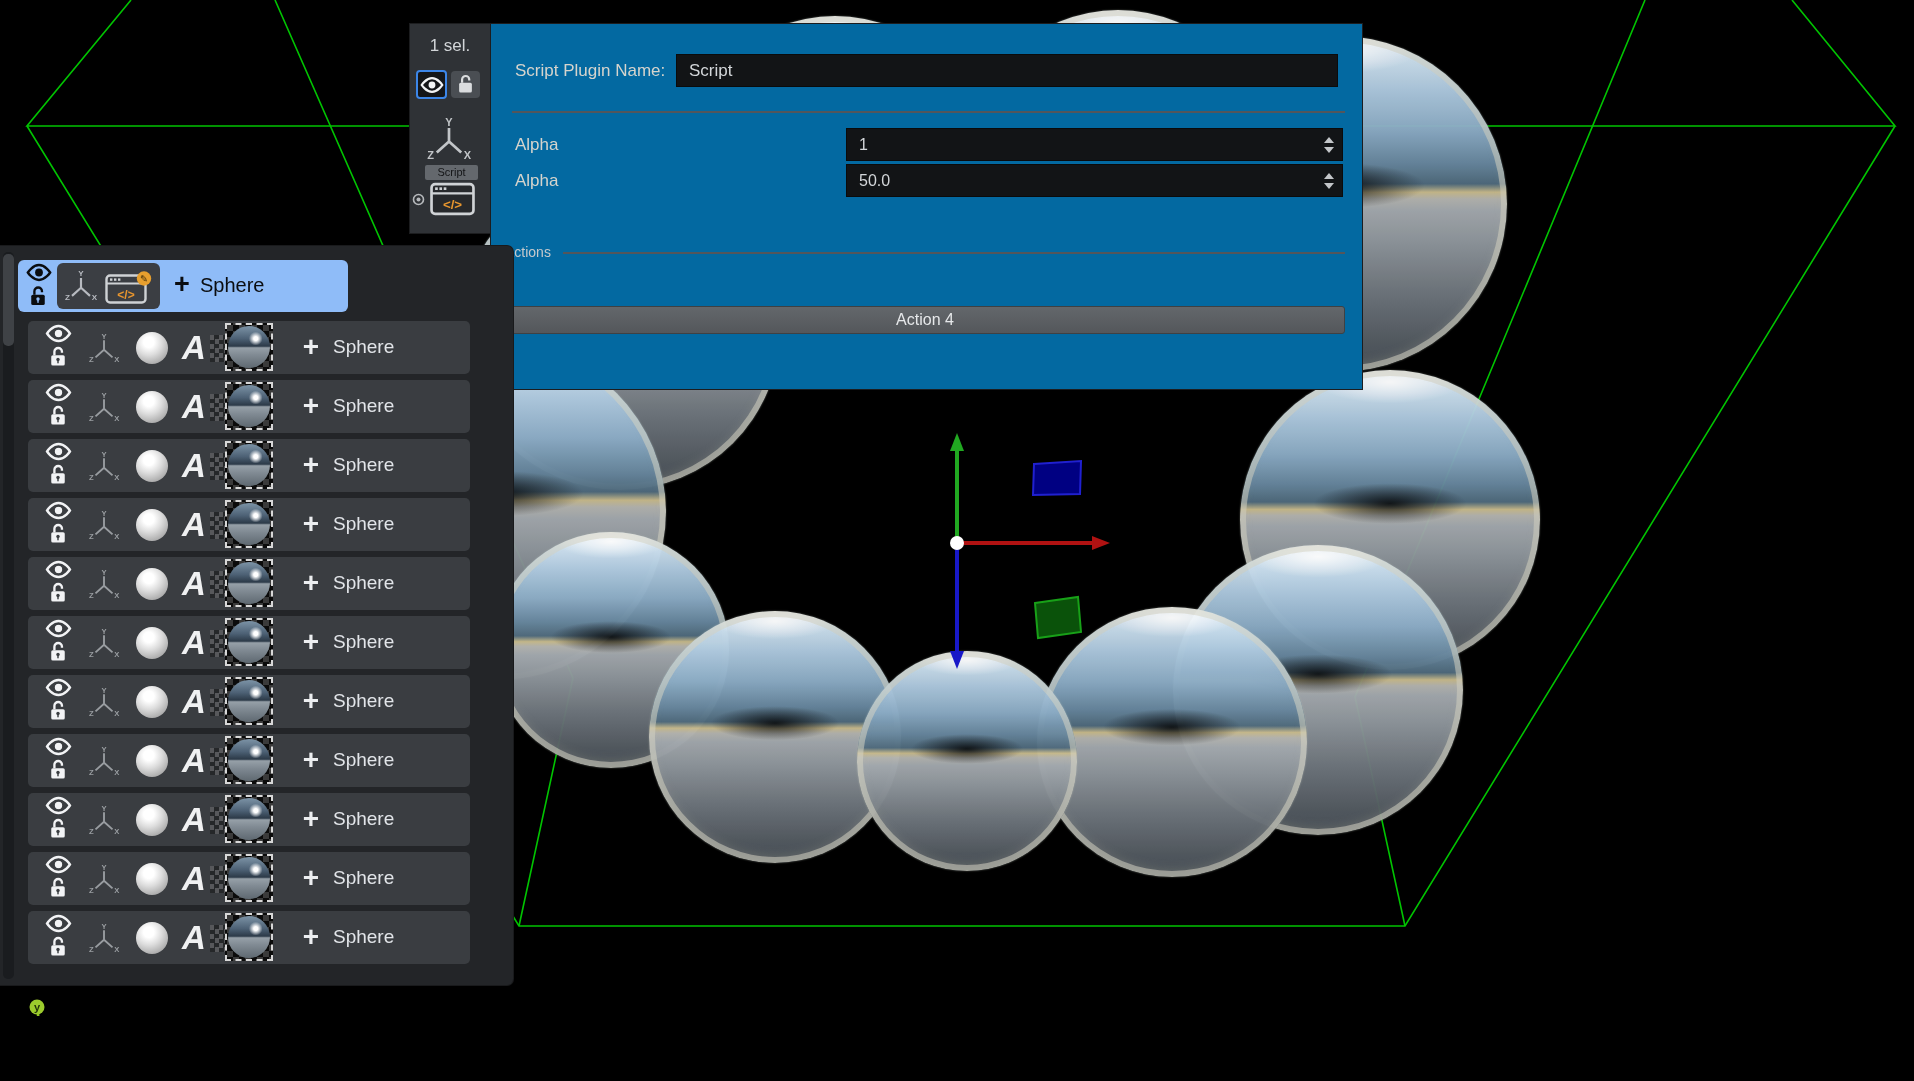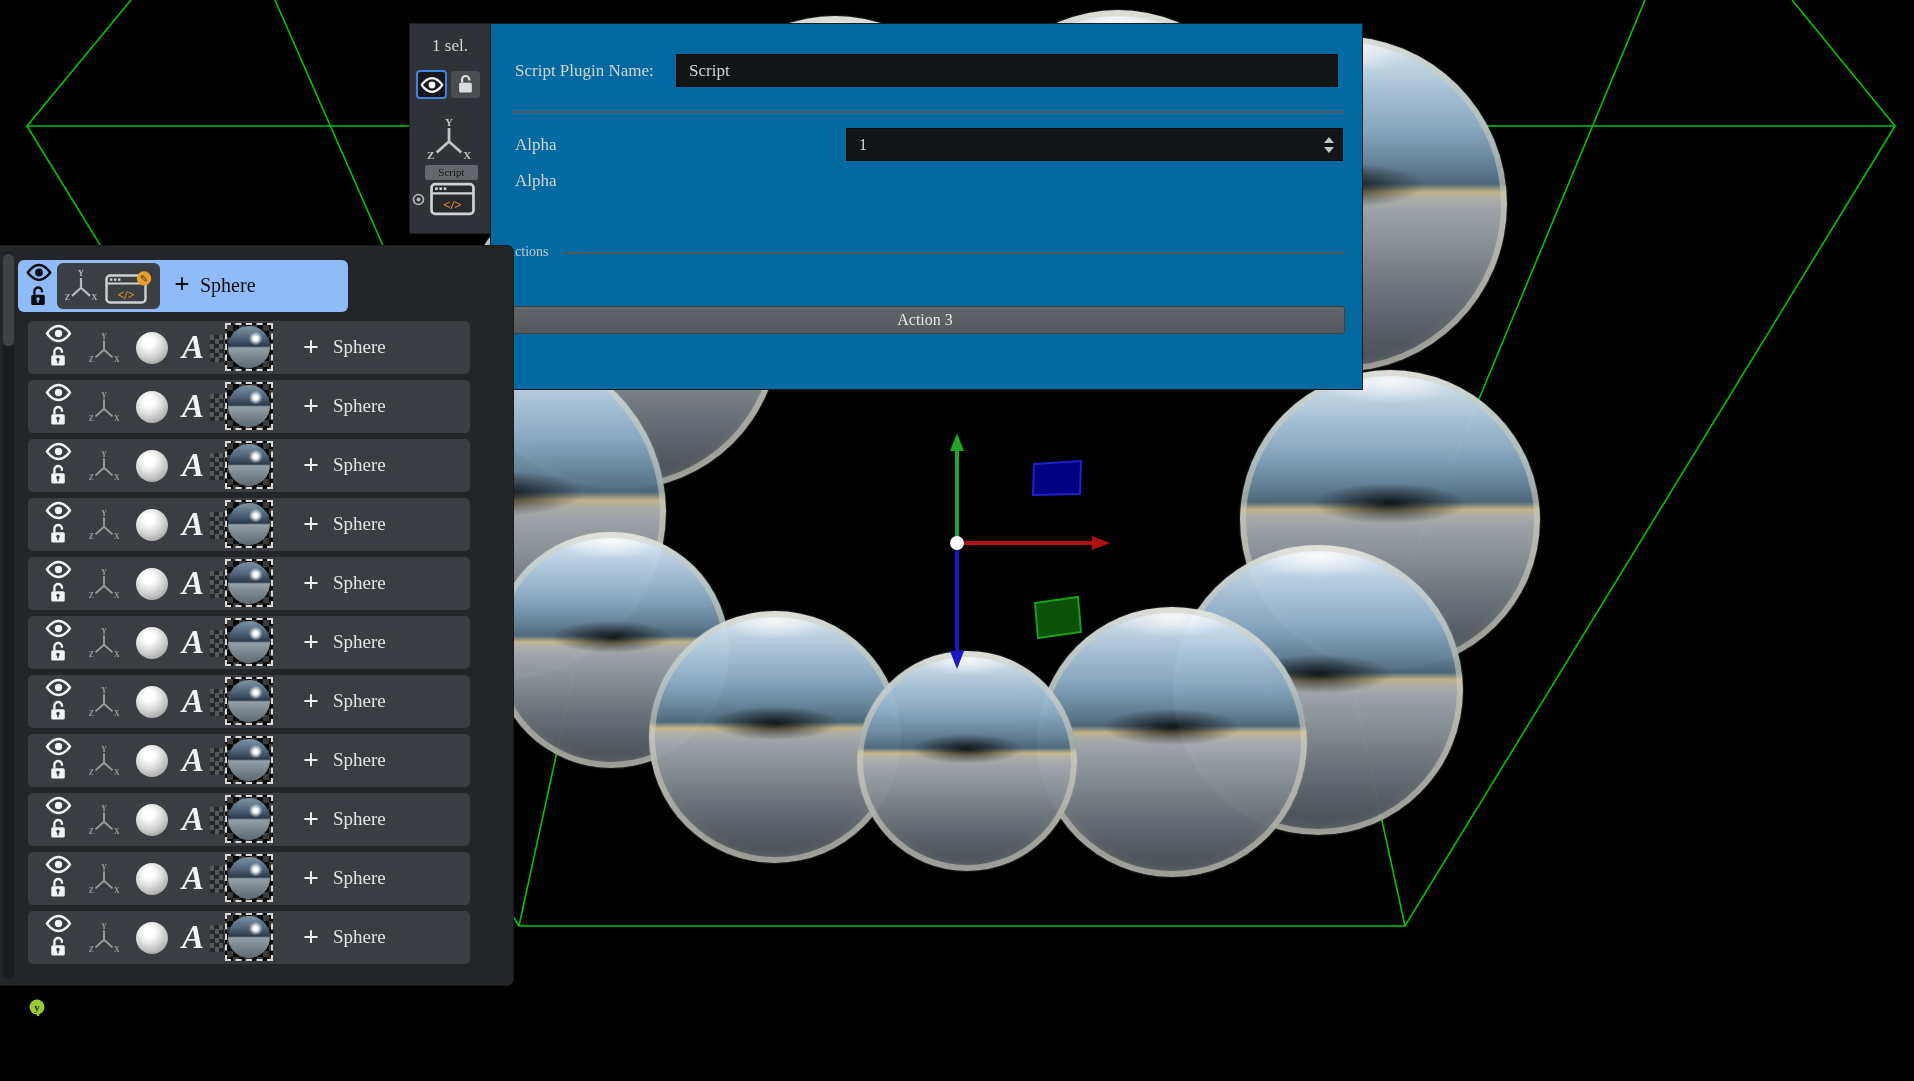--- a/index.html
+++ b/index.html
@@ -1,17 +1,17 @@
 <!DOCTYPE html>
 <html><head>
 <meta charset="utf-8">
 <style>
   html,body{margin:0;padding:0;background:#000;}
   #stage{position:relative;width:1914px;height:1016px;background:#000;overflow:hidden;
-         font-family:Liberation Serif, serif;-webkit-font-smoothing:antialiased;}
+         font-family:Liberation Sans, sans-serif;-webkit-font-smoothing:antialiased;}
   #stage *{box-sizing:border-box;}
   svg{display:block}
   .abs{position:absolute;}
 
   
   #wireframe,#gizmo{position:absolute;left:0;top:0;pointer-events:none;}
   .sphere{position:absolute;border-radius:50%;opacity:.97;
     background:
       radial-gradient(ellipse 30% 9% at 50% 4%, rgba(255,255,255,.95), rgba(255,255,255,0) 80%),
       radial-gradient(ellipse 34% 9% at 50% 44.5%, rgba(8,10,12,.88), rgba(8,10,12,0) 75%),
@@ -189,24 +189,31 @@
     <div class="plabel" style="left:24px;top:111px">Alpha</div>
     <div class="field" style="left:355px;top:104px;width:497px;height:33px">
       <input value="1" style="">
       <span class="spin">
           <i class="up"></i>
           <i class="dn"></i>
         </span>
     </div>
 
     <div class="plabel" style="left:24px;top:147px">Alpha</div>
+    <div class="field" style="left:355px;top:140px;width:497px;height:33px">
+      <input value="50.0" style="">
+      <span class="spin">
+          <i class="up"></i>
+          <i class="dn"></i>
+        </span>
+    </div>
 
     <div id="actions-label">Actions</div>
     <div class="hr" id="actions-line"></div>
-    <div class="abtn" id="action2">Action 3</div>
+    <div class="abtn" id="action2">Action 4</div>
   </div>
 
   <div id="scene-list" class="abs">
     <div id="scroll-track">
       <div id="scroll-thumb"></div>
     </div>
 
     <div id="sel-row">
       <span class="eye">
         <svg width="26" height="19" viewBox="0 0 28 20">

